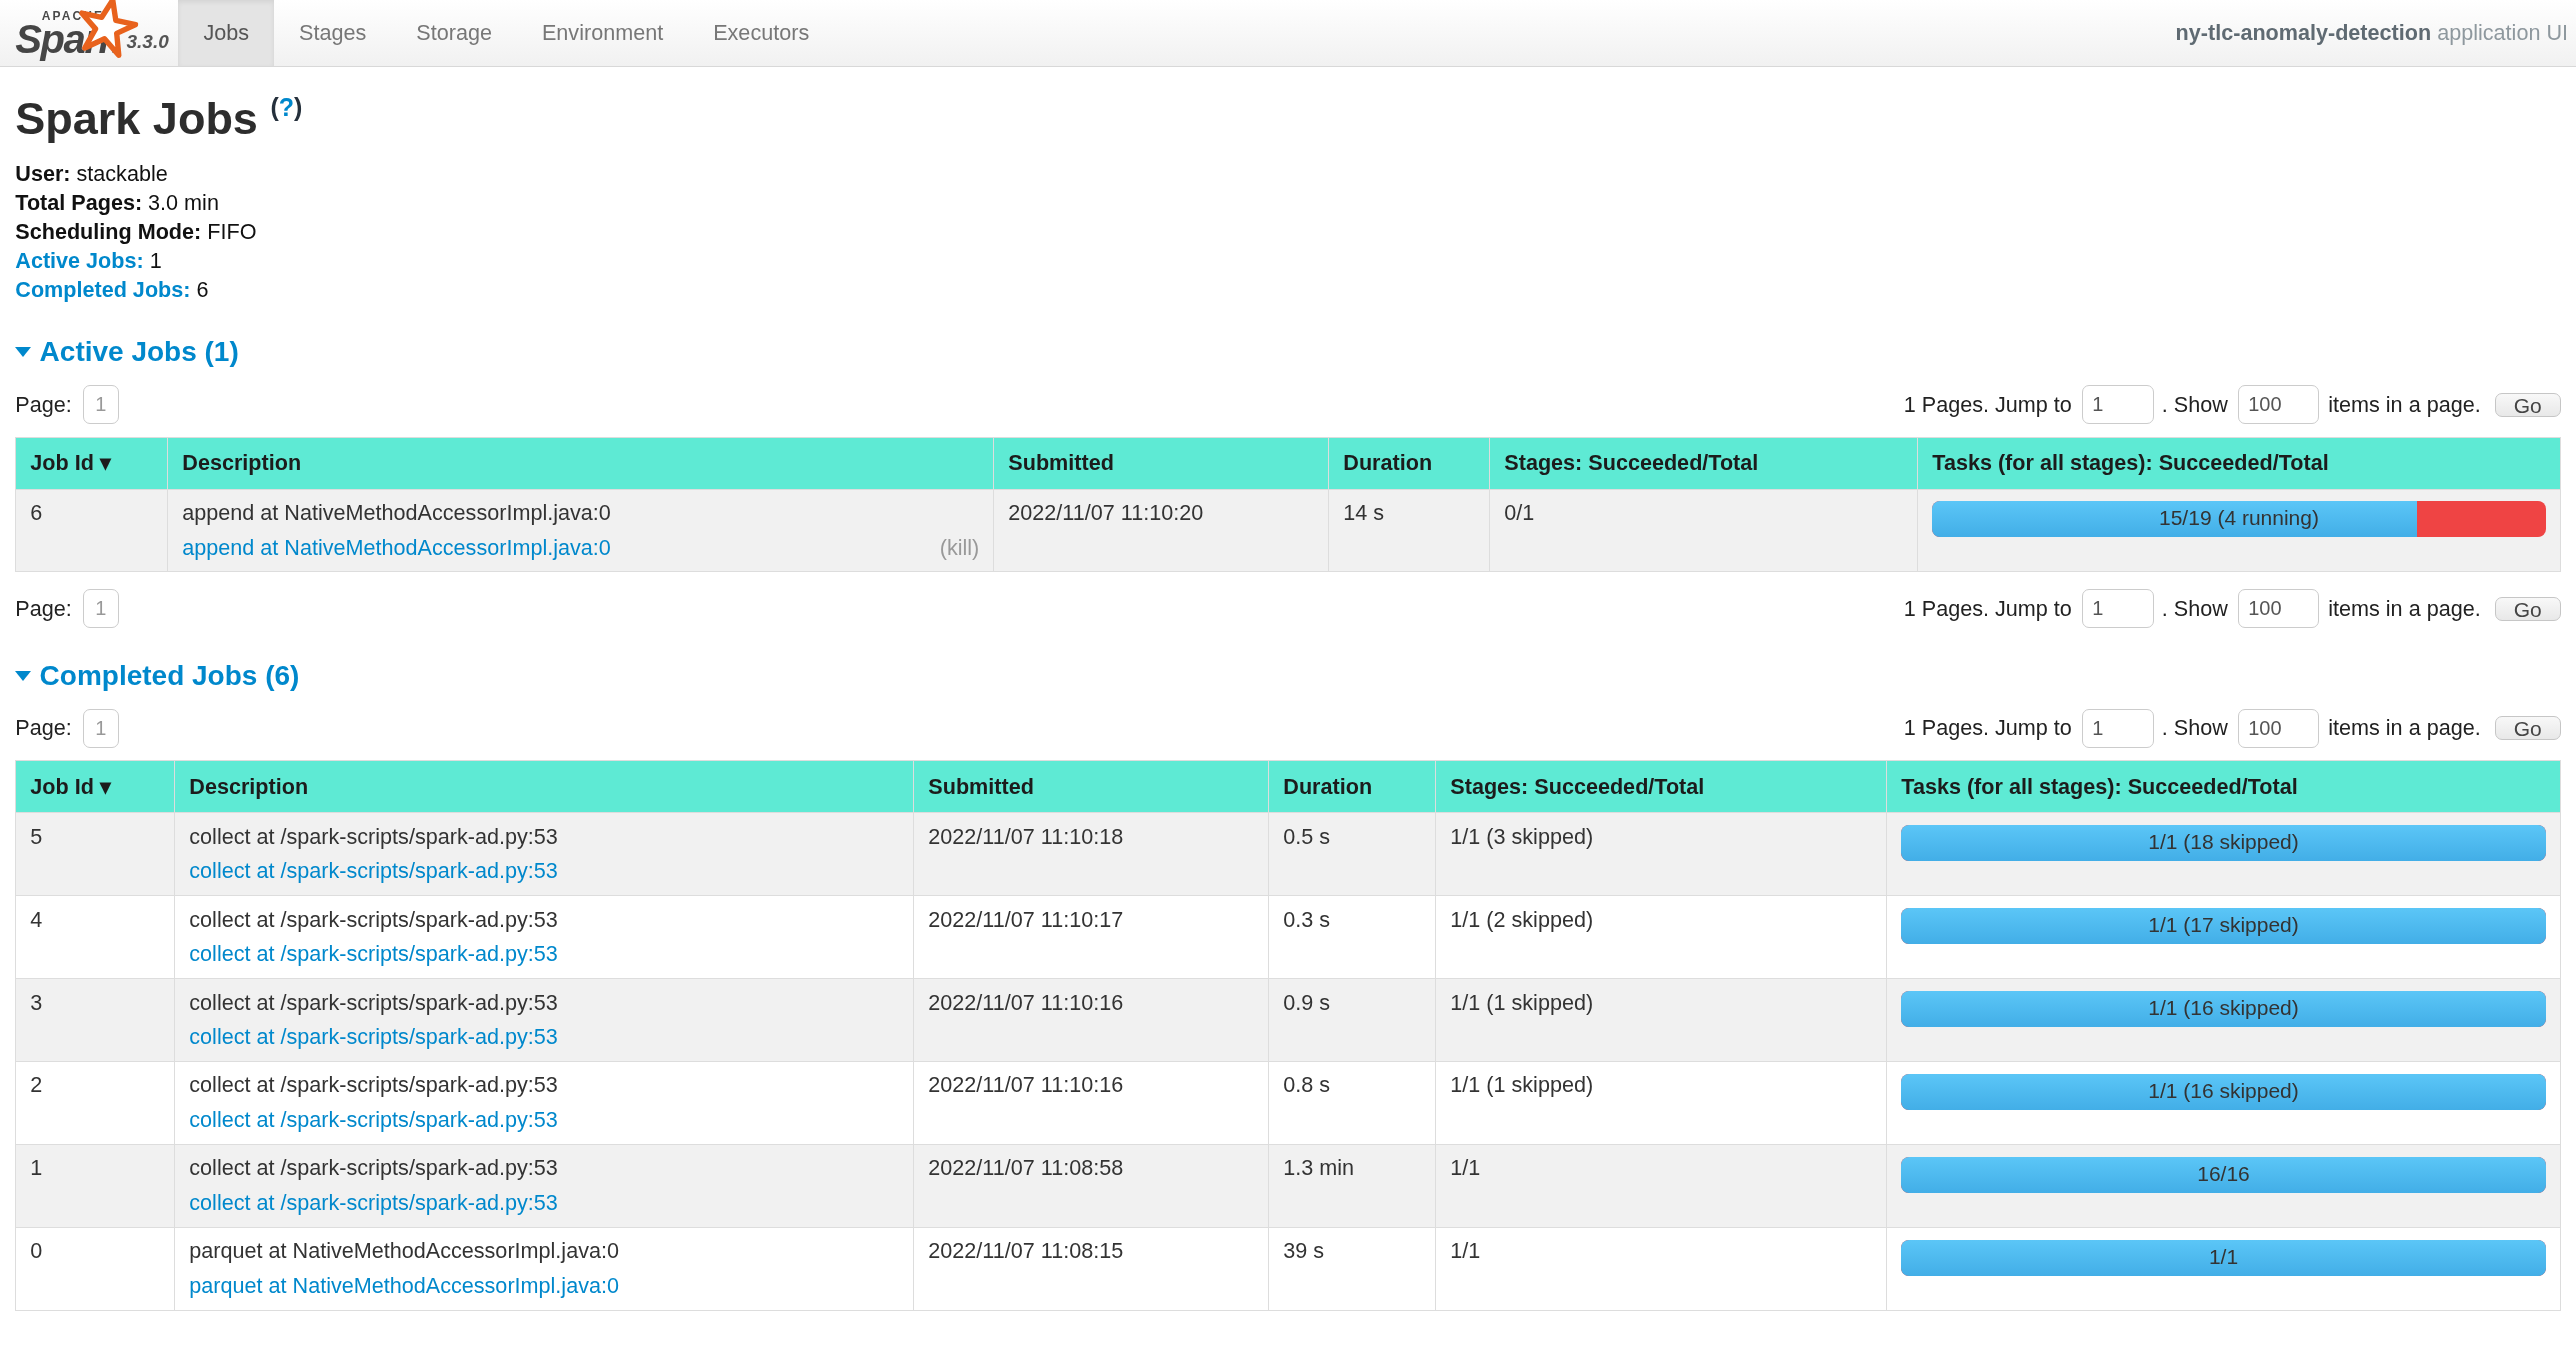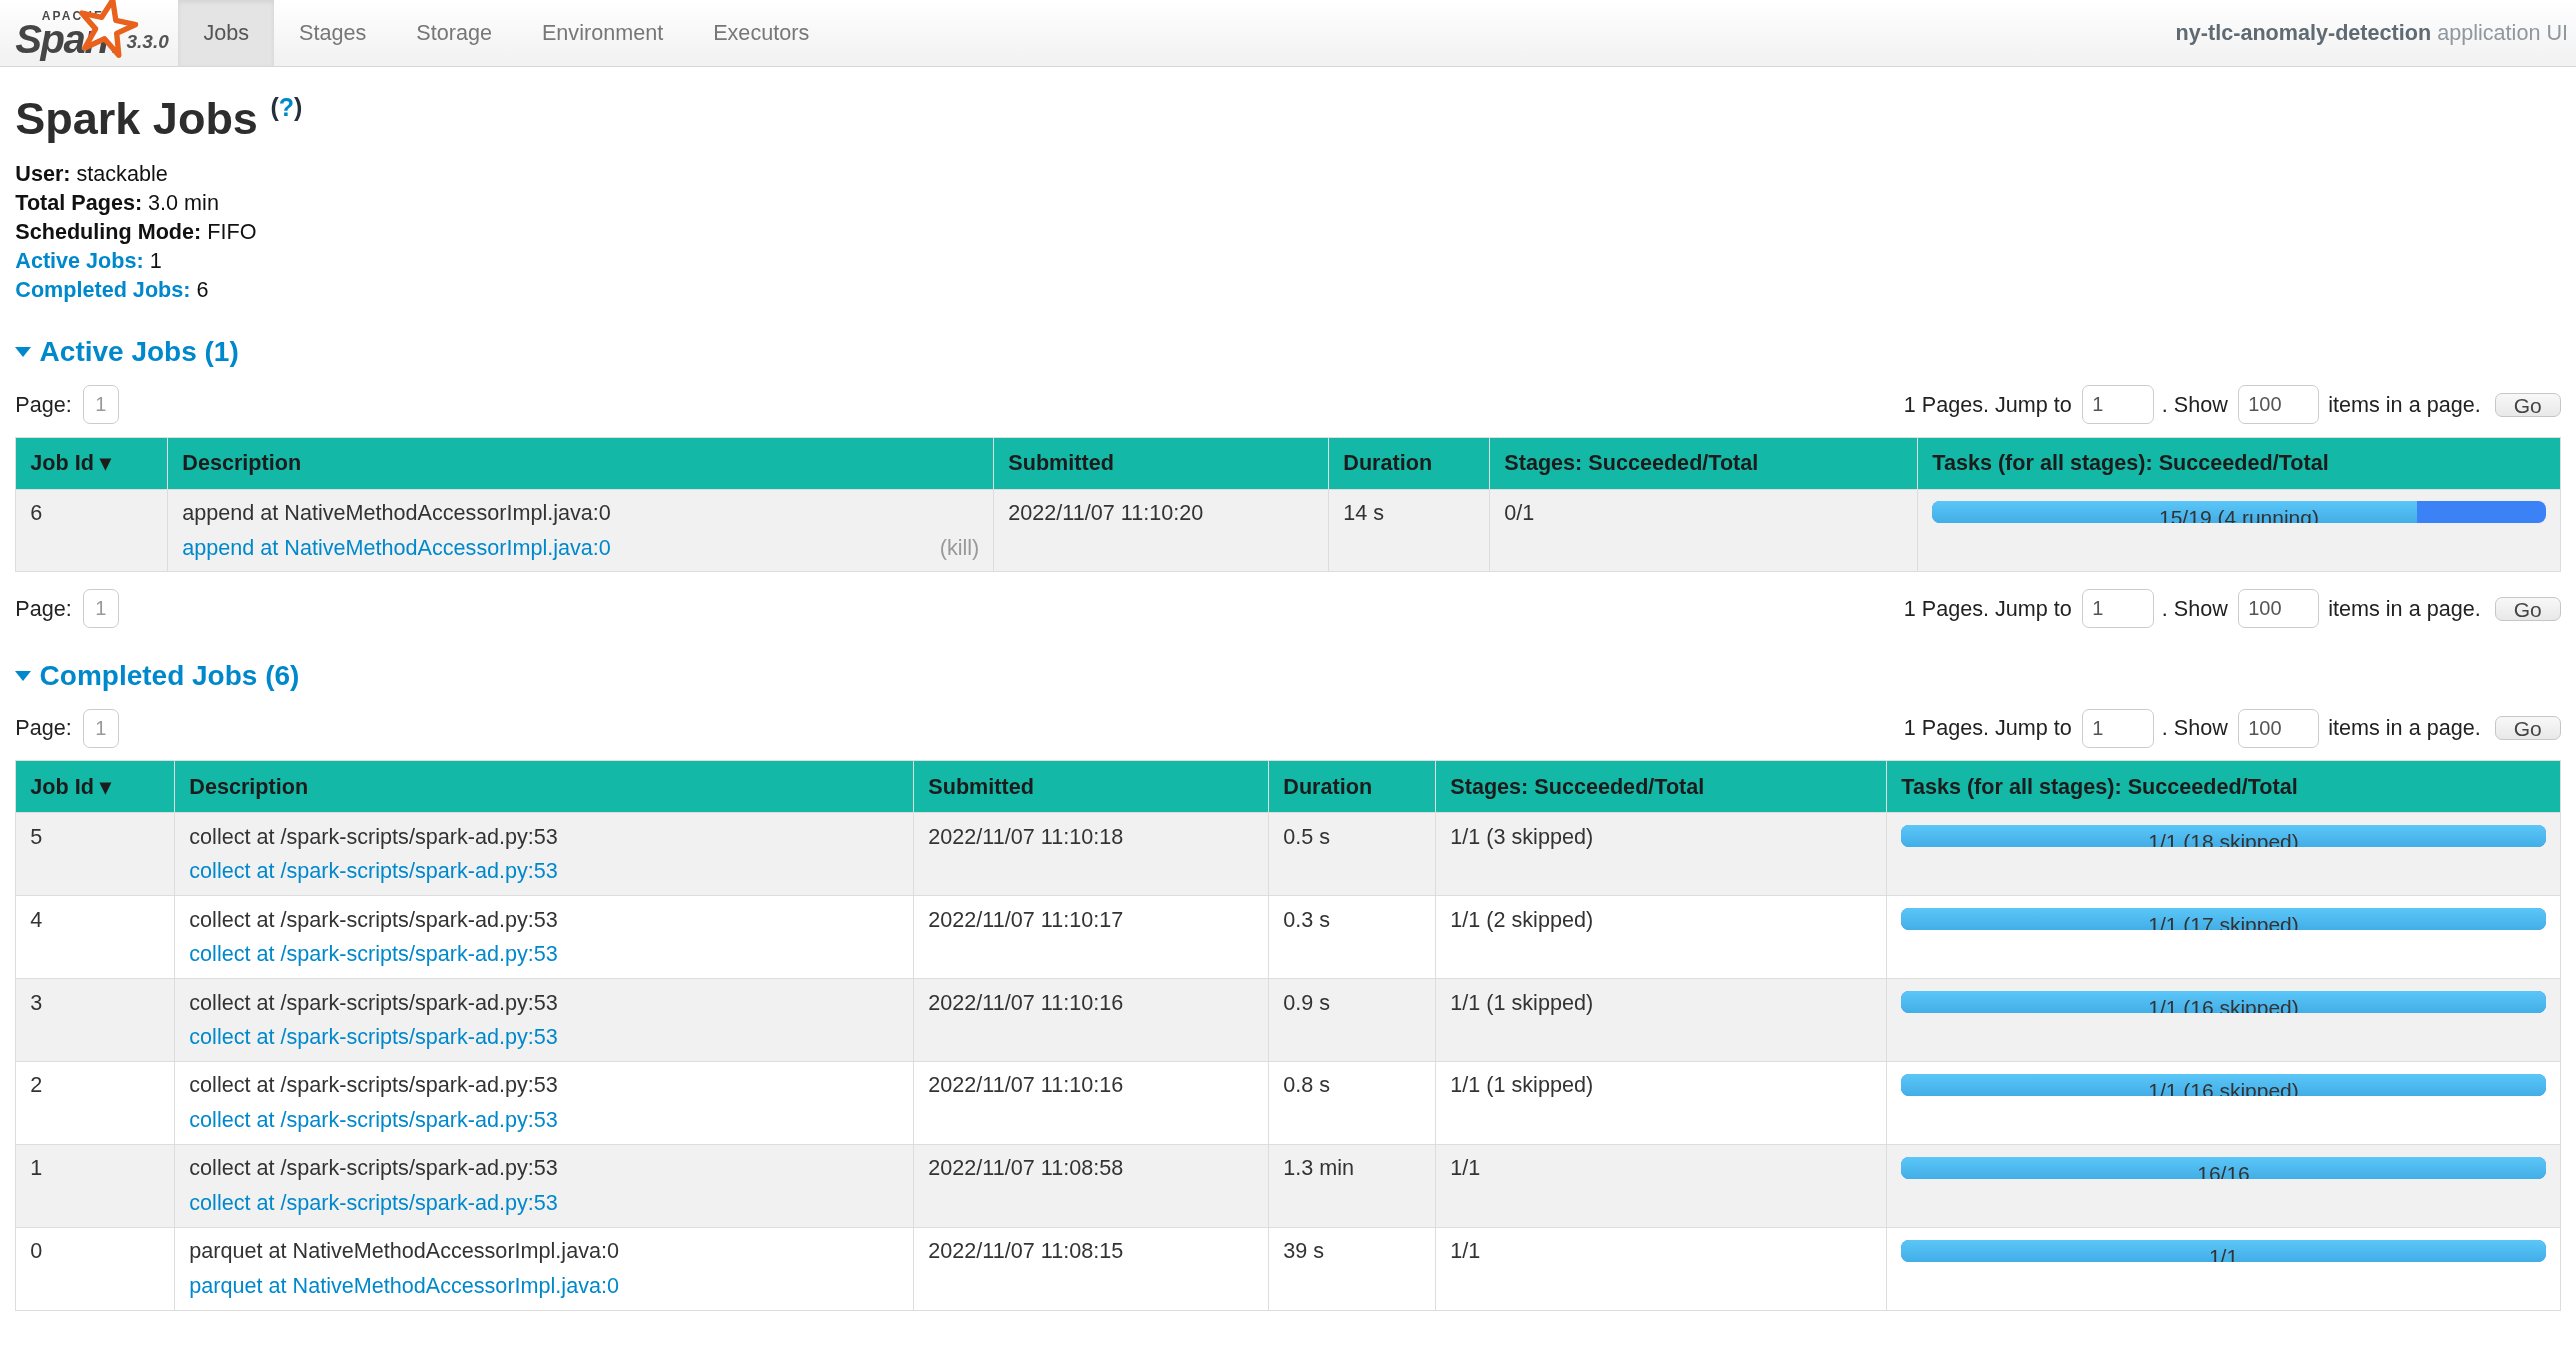--- a/index.html
+++ b/index.html
@@ -107,39 +107,39 @@
     background: linear-gradient(#f8f8f8, #e8e8e8);
     border: 0.7px solid #c6c6c6; border-radius: 7px; cursor: pointer;
   }
 
   
   table.jobs { width: 100%; border-collapse: collapse; margin: 4.2px 0 2.8px 0; }
   table.jobs th, table.jobs td {
     border: 0.7px solid #dddddd; text-align: left; vertical-align: top;
     font-size: 21.6px; padding: 10.4px 14px;
   }
-  table.jobs th { font-weight: bold; color: #1c1c1c; background: #14b8a6; padding: 12.5px 14px; }
+  table.jobs th { font-weight: bold; color: #1c1c1c; background: #5eead4; padding: 12.5px 14px; }
   tr.stripe td { background: #f1f1f1; }
 
   .desc-main { color: #333; line-height: 26.4px; }
   .desc-second { display: flex; align-items: baseline; margin-top: 8.3px; line-height: 26.4px; }
   .desc-link { color: #0088cc; text-decoration: none; cursor: pointer; }
   .kill-link { margin-left: auto; color: #999999; cursor: pointer; }
 
   
   .at-id { width: 152px; } .at-desc { width: 826px; } .at-sub { width: 335px; }
   .at-dur { width: 161px; } .at-stg { width: 428px; }
   
   .ct-id { width: 159px; } .ct-desc { width: 739px; } .ct-sub { width: 355px; }
   .ct-dur { width: 167px; } .ct-stg { width: 451px; }
 
   
   .progress {
-    position: relative; height: 22px; border-radius: 8px; overflow: hidden;
-    background: #3b82f6; margin: 1.4px 0;
+    position: relative; height: 36px; border-radius: 8px; overflow: hidden;
+    background: #ef4444; margin: 1.4px 0;
   }
   .progress .fill {
     position: absolute; left: 0; top: 0; bottom: 0;
     background: linear-gradient(#5bc6f7, #42aee7);
   }
   .progress .plabel {
     position: absolute; left: 0; right: 0; top: 0; bottom: 0;
     text-align: center; line-height: 33px; font-size: 21px; color: #333;
   }
 </style>

